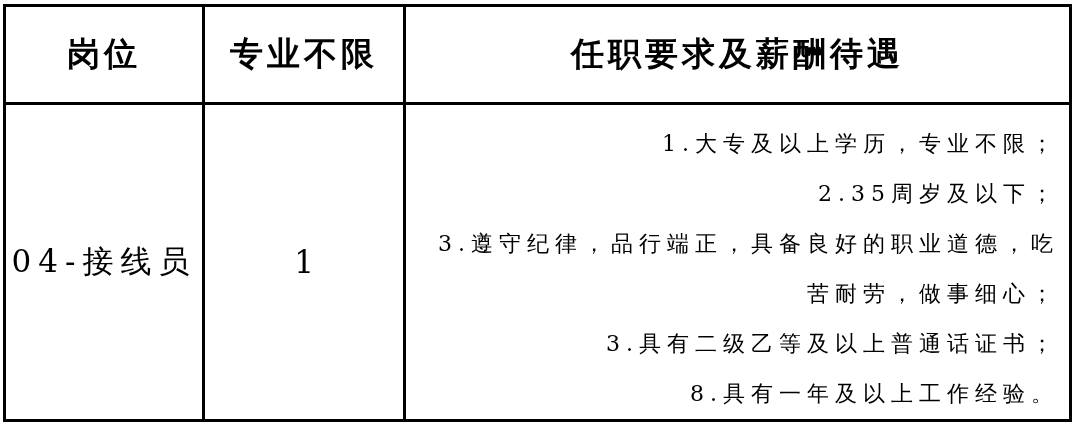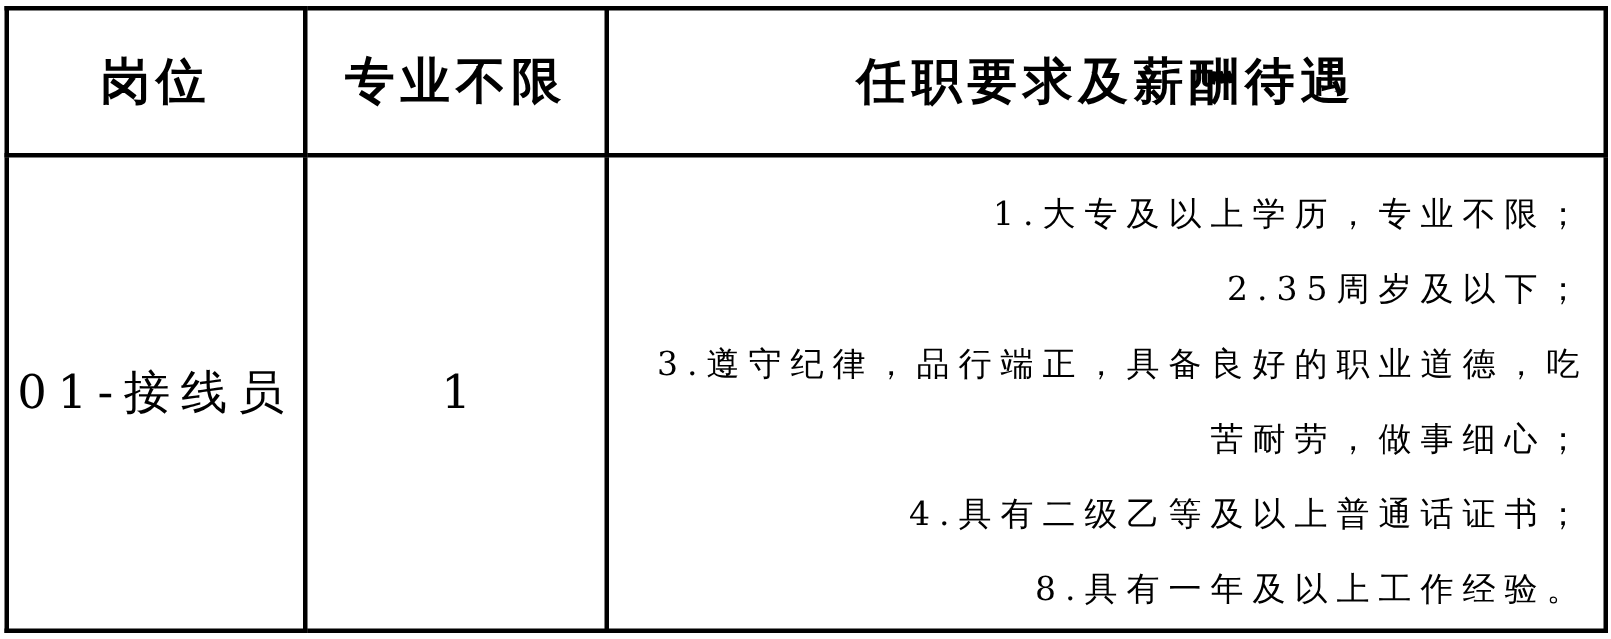--- a/index.html
+++ b/index.html
@@ -77,25 +77,25 @@
     </colgroup>
     <thead>
       <tr class="header-row">
         <th>岗位</th>
         <th>专业不限</th>
         <th>任职要求及薪酬待遇</th>
       </tr>
     </thead>
     <tbody>
       <tr class="data-row">
-        <td class="cell-position">01-接线员</td>
+        <td class="cell-position">04-接线员</td>
         <td class="cell-headcount">1</td>
         <td class="cell-requirements">
           <div class="req-line">1.大专及以上学历，专业不限；</div>
           <div class="req-line">2.35周岁及以下；</div>
           <div class="req-line">3.遵守纪律，品行端正，具备良好的职业道德，吃苦耐劳，做事细心；</div>
-          <div class="req-line">4.具有二级乙等及以上普通话证书；</div>
+          <div class="req-line">3.具有二级乙等及以上普通话证书；</div>
           <div class="req-line">8.具有一年及以上工作经验。</div>
         </td>
       </tr>
     </tbody>
   </table>
 </div>
 
 </body></html>

